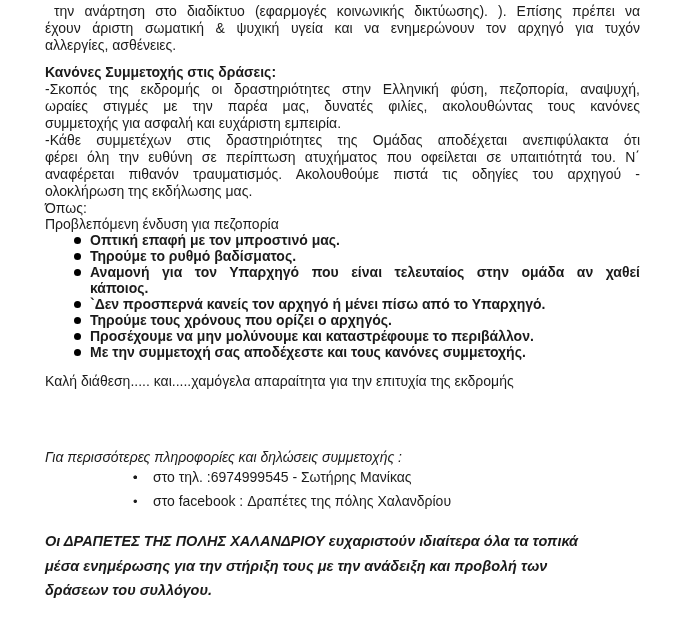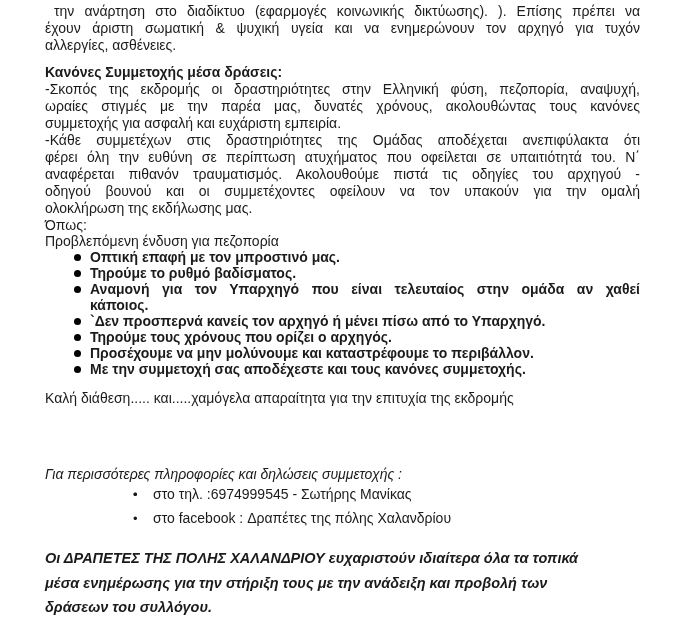--- a/index.html
+++ b/index.html
@@ -39,33 +39,32 @@
 <body>
 
 <div class="page">
 
   <div>
     <div class="ln just indent">την ανάρτηση στο διαδίκτυο (εφαρμογές κοινωνικής δικτύωσης). ). Επίσης πρέπει να</div>
     <div class="ln just">έχουν άριστη σωματική &amp; ψυχική υγεία και να ενημερώνουν τον αρχηγό για τυχόν</div>
     <div class="ln">αλλεργίες, ασθένειες.</div>
   </div>
 
-  <div class="heading">Κανόνες Συμμετοχής μέσα δράσεις:</div>
+  <div class="heading">Κανόνες Συμμετοχής στις δράσεις:</div>
 
   <div>
     <div class="ln just">-Σκοπός της εκδρομής οι δραστηριότητες στην Ελληνική φύση,  πεζοπορία, αναψυχή,</div>
-    <div class="ln just">ωραίες στιγμές με την παρέα μας, δυνατές χρόνους, ακολουθώντας τους κανόνες</div>
+    <div class="ln just">ωραίες στιγμές με την παρέα μας, δυνατές φιλίες, ακολουθώντας τους κανόνες</div>
     <div class="ln">συμμετοχής για ασφαλή και ευχάριστη εμπειρία.</div>
   </div>
 
   <div>
     <div class="ln just">-Κάθε συμμετέχων στις δραστηριότητες της Ομάδας αποδέχεται  ανεπιφύλακτα ότι</div>
     <div class="ln just">φέρει όλη την ευθύνη σε περίπτωση ατυχήματος που οφείλεται σε υπαιτιότητά του. Ν΄</div>
     <div class="ln just">αναφέρεται πιθανόν τραυματισμός.  Ακολουθούμε πιστά τις οδηγίες του αρχηγού -</div>
-    <div class="ln just">οδηγού βουνού και οι συμμετέχοντες οφείλουν να τον υπακούν για την ομαλή</div>
     <div class="ln">ολοκλήρωση της εκδήλωσης μας.</div>
   </div>
 
   <div class="ln sm">Όπως:</div>
   <div class="ln sm">Προβλεπόμενη ένδυση για πεζοπορία</div>
 
   <div class="rules">
     <div class="rule">
       <span class="dot"></span>
       <div class="ln">Οπτική επαφή με τον μπροστινό μας.</div>

